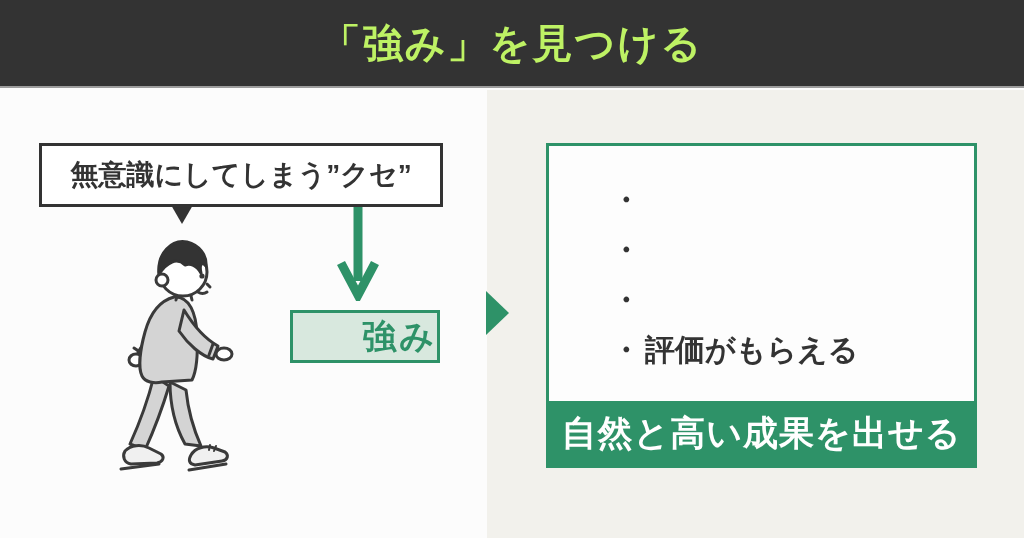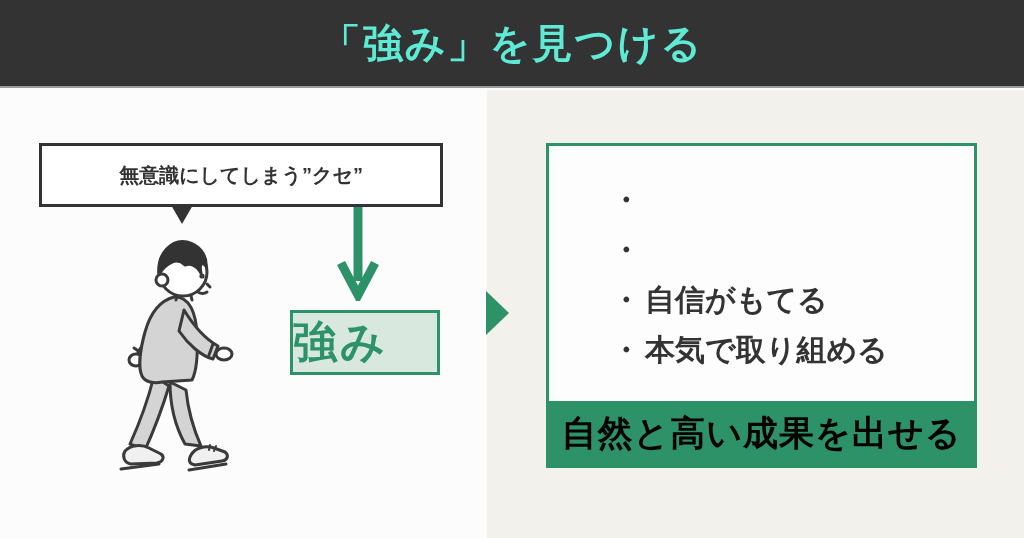--- a/index.html
+++ b/index.html
@@ -18,21 +18,21 @@
     position: absolute;
     left: 0; top: 0;
     width: 1024px; height: 88px;
     background: #333333;
     border-bottom: 2px solid #9d9d9d;
     display: flex;
     align-items: center;
     justify-content: center;
   }
   .header-title {
-    color: #5eead4;
+    color: #bef264;
     font-size: 40px;
     font-weight: bold;
     letter-spacing: 2px;
   }
 
   
   .panel-left {
     position: absolute;
     left: 0; top: 90px;
     width: 487px; height: 448px;
@@ -48,21 +48,21 @@
   
   .bubble {
     position: absolute;
     left: 39px; top: 143px;
     width: 404px; height: 64px;
     background: #ffffff;
     border: 3px solid #333333;
     display: flex;
     align-items: center;
     justify-content: center;
-    font-size: 20px;
+    font-size: 28px;
     font-weight: bold;
     color: #333333;
     z-index: 2;
   }
   .bubble-pointer {
     position: absolute;
     left: 171px; top: 205px;
     width: 0; height: 0;
     border-left: 11px solid transparent;
     border-right: 11px solid transparent;
@@ -74,27 +74,27 @@
   .arrow-down {
     position: absolute;
     left: 336px; top: 205px;
     width: 44px; height: 96px;
   }
 
   
   .strength-box {
     position: absolute;
     left: 290px; top: 310px;
-    width: 150px; height: 65px;
+    width: 150px; height: 53px;
     background: #d8e8de;
     border: 3px solid #2e9268;
     display: flex;
     align-items: center;
-    justify-content: flex-start;
-    font-size: 44px;
+    justify-content: flex-end;
+    font-size: 34px;
     font-weight: bold;
     color: #2e9268;
     letter-spacing: 3px;
   }
 
   
   .flow-triangle {
     position: absolute;
     left: 486px; top: 291px;
     width: 0; height: 0;
@@ -125,21 +125,21 @@
     height: 50px;
     font-size: 30px;
     font-weight: bold;
     color: #333333;
     white-space: nowrap;
   }
   .bullet-marker { margin-right: 4px; }
   .result-band {
     height: 64px;
     background: #2e9268;
-    color: #000000;
+    color: #ffffff;
     display: flex;
     align-items: center;
     justify-content: center;
     font-size: 35px;
     font-weight: bold;
     letter-spacing: 1px;
   }
 
   
   .person {
@@ -214,25 +214,24 @@
   <div class="result-box">
     <ul class="bullet-list">
       <li class="bullet-item">
         <span class="bullet-marker">・</span>
       </li>
       <li class="bullet-item">
         <span class="bullet-marker">・</span>
       </li>
       <li class="bullet-item">
         <span class="bullet-marker">・</span>
-        <span>自信がもてる</span>
-      </li>
-      <li class="bullet-item">
-        <span class="bullet-marker">・</span>
-        <span>本気で取り組める</span>
+      </li>
+      <li class="bullet-item">
+        <span class="bullet-marker">・</span>
+        <span>評価がもらえる</span>
       </li>
     </ul>
     <div class="result-band">
       <span>自然と高い成果を出せる</span>
     </div>
   </div>
 
 </div>
 
 </body></html>

